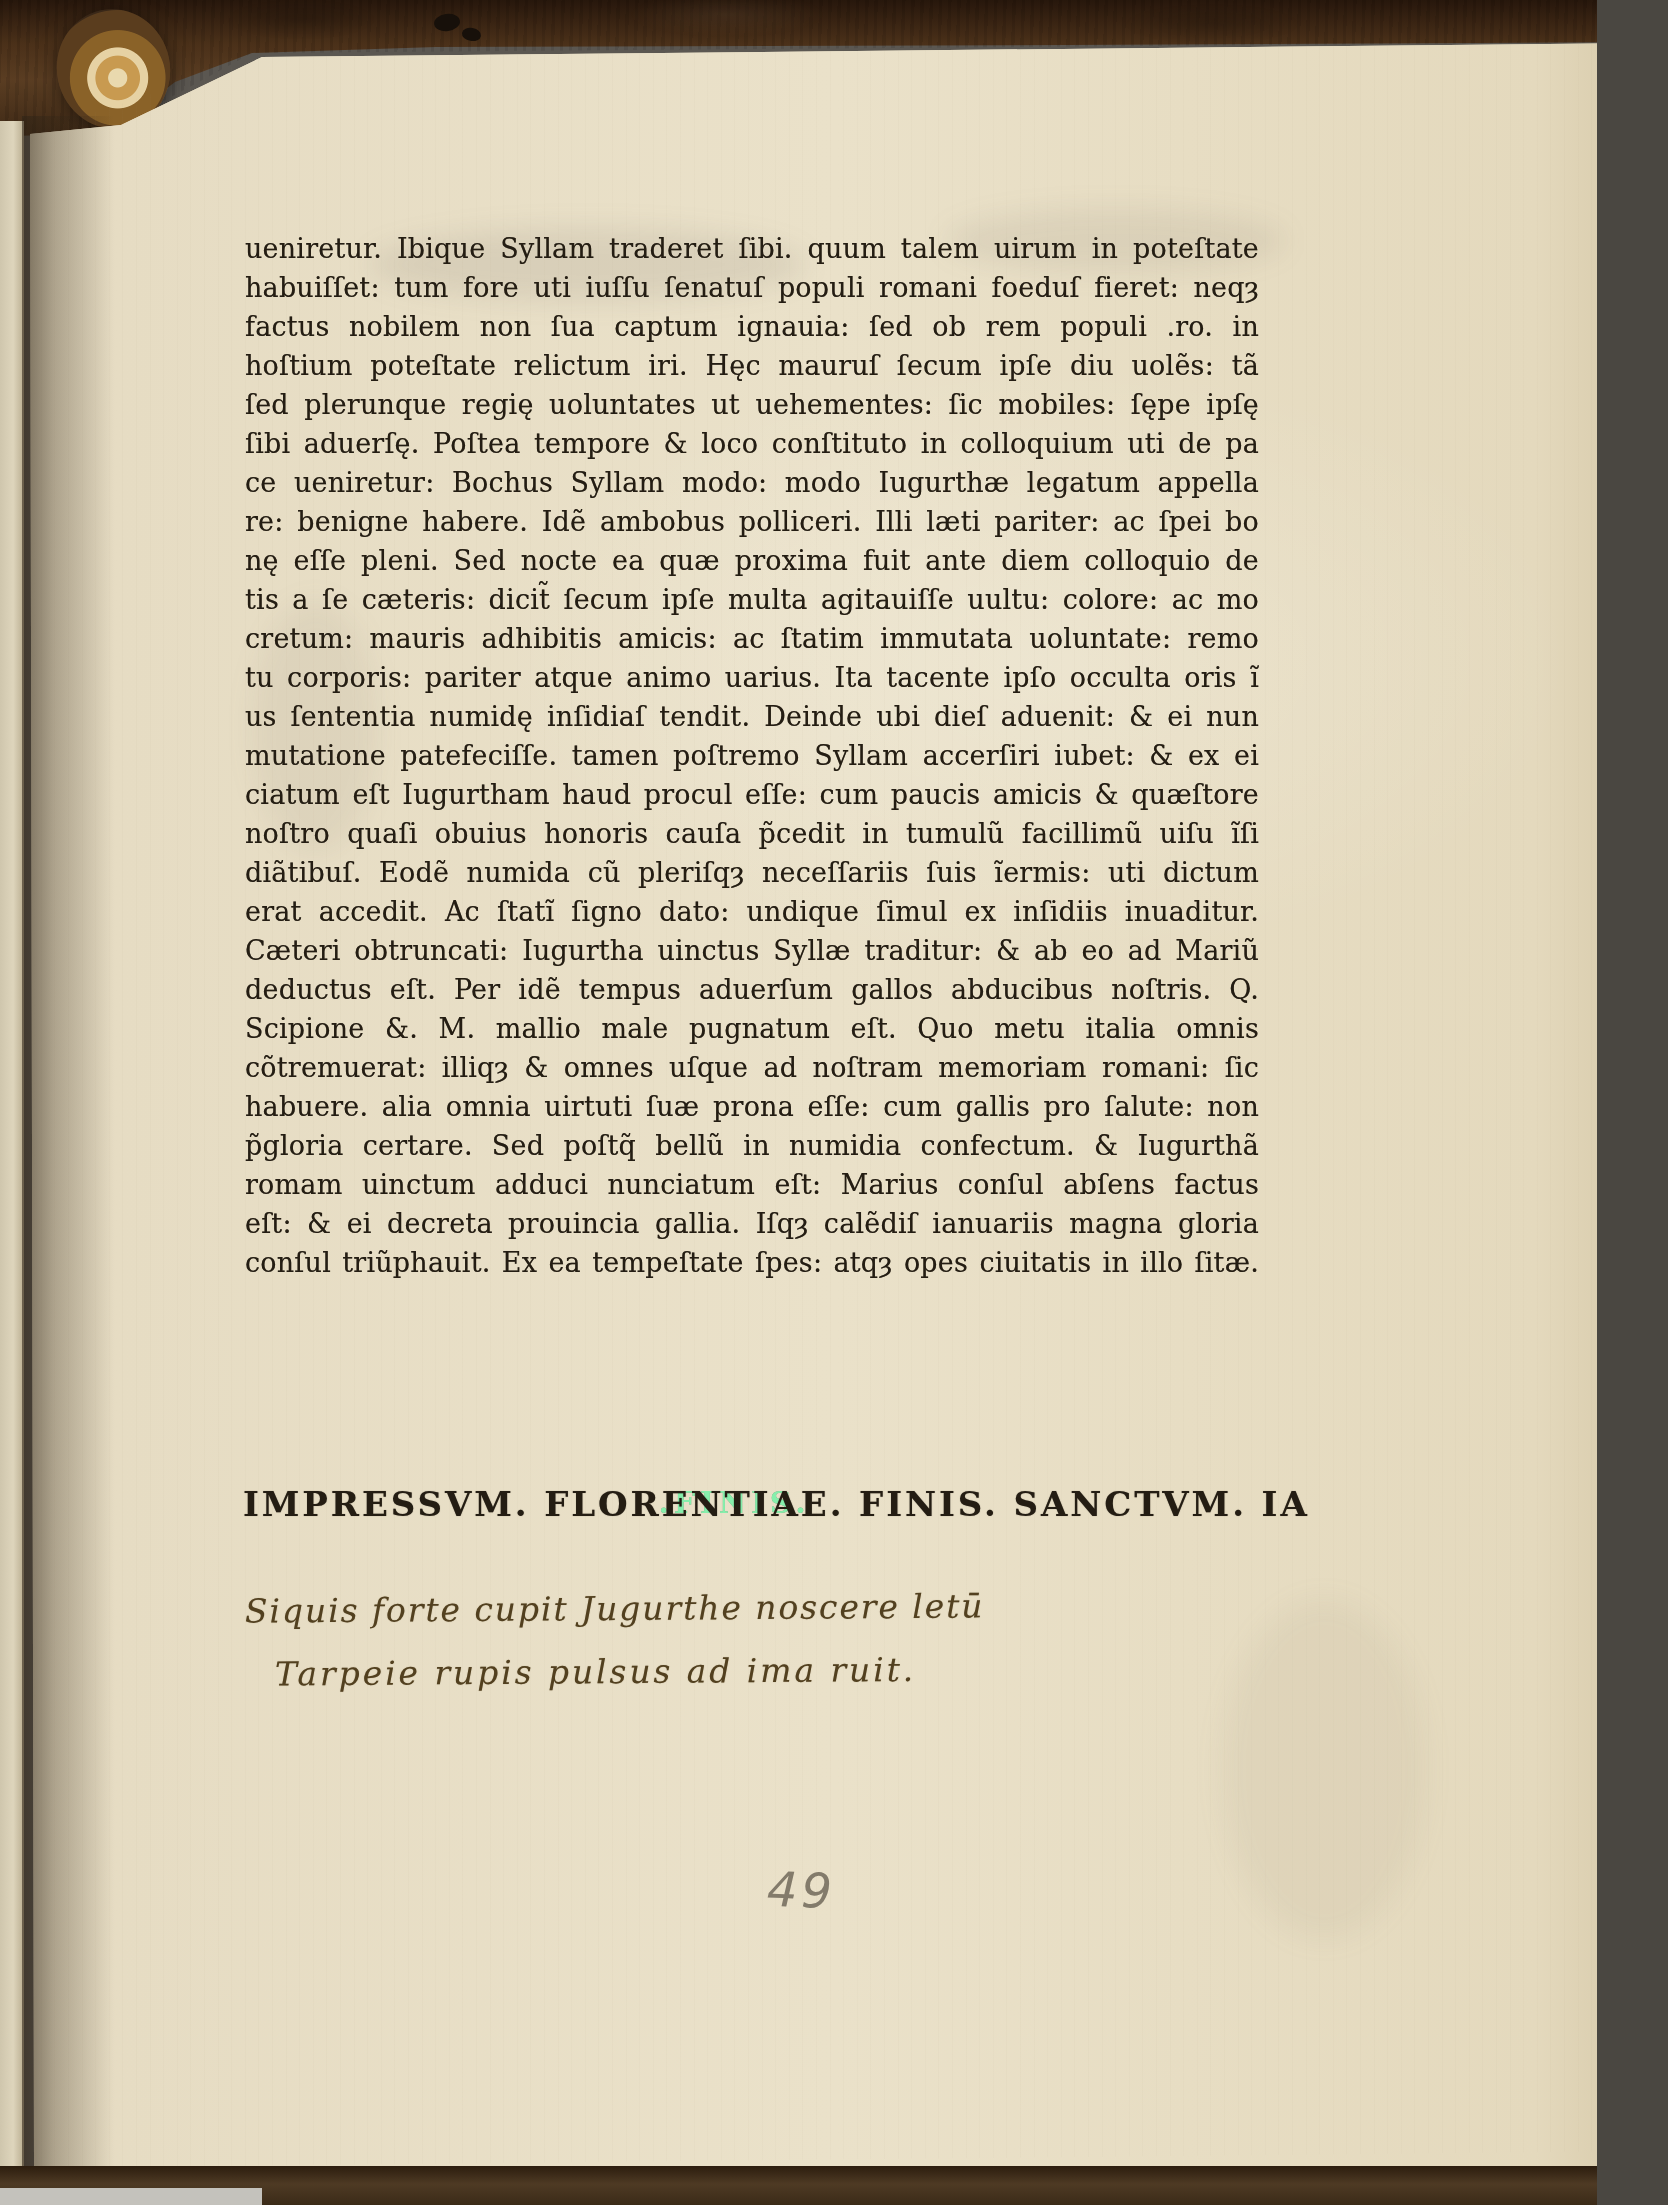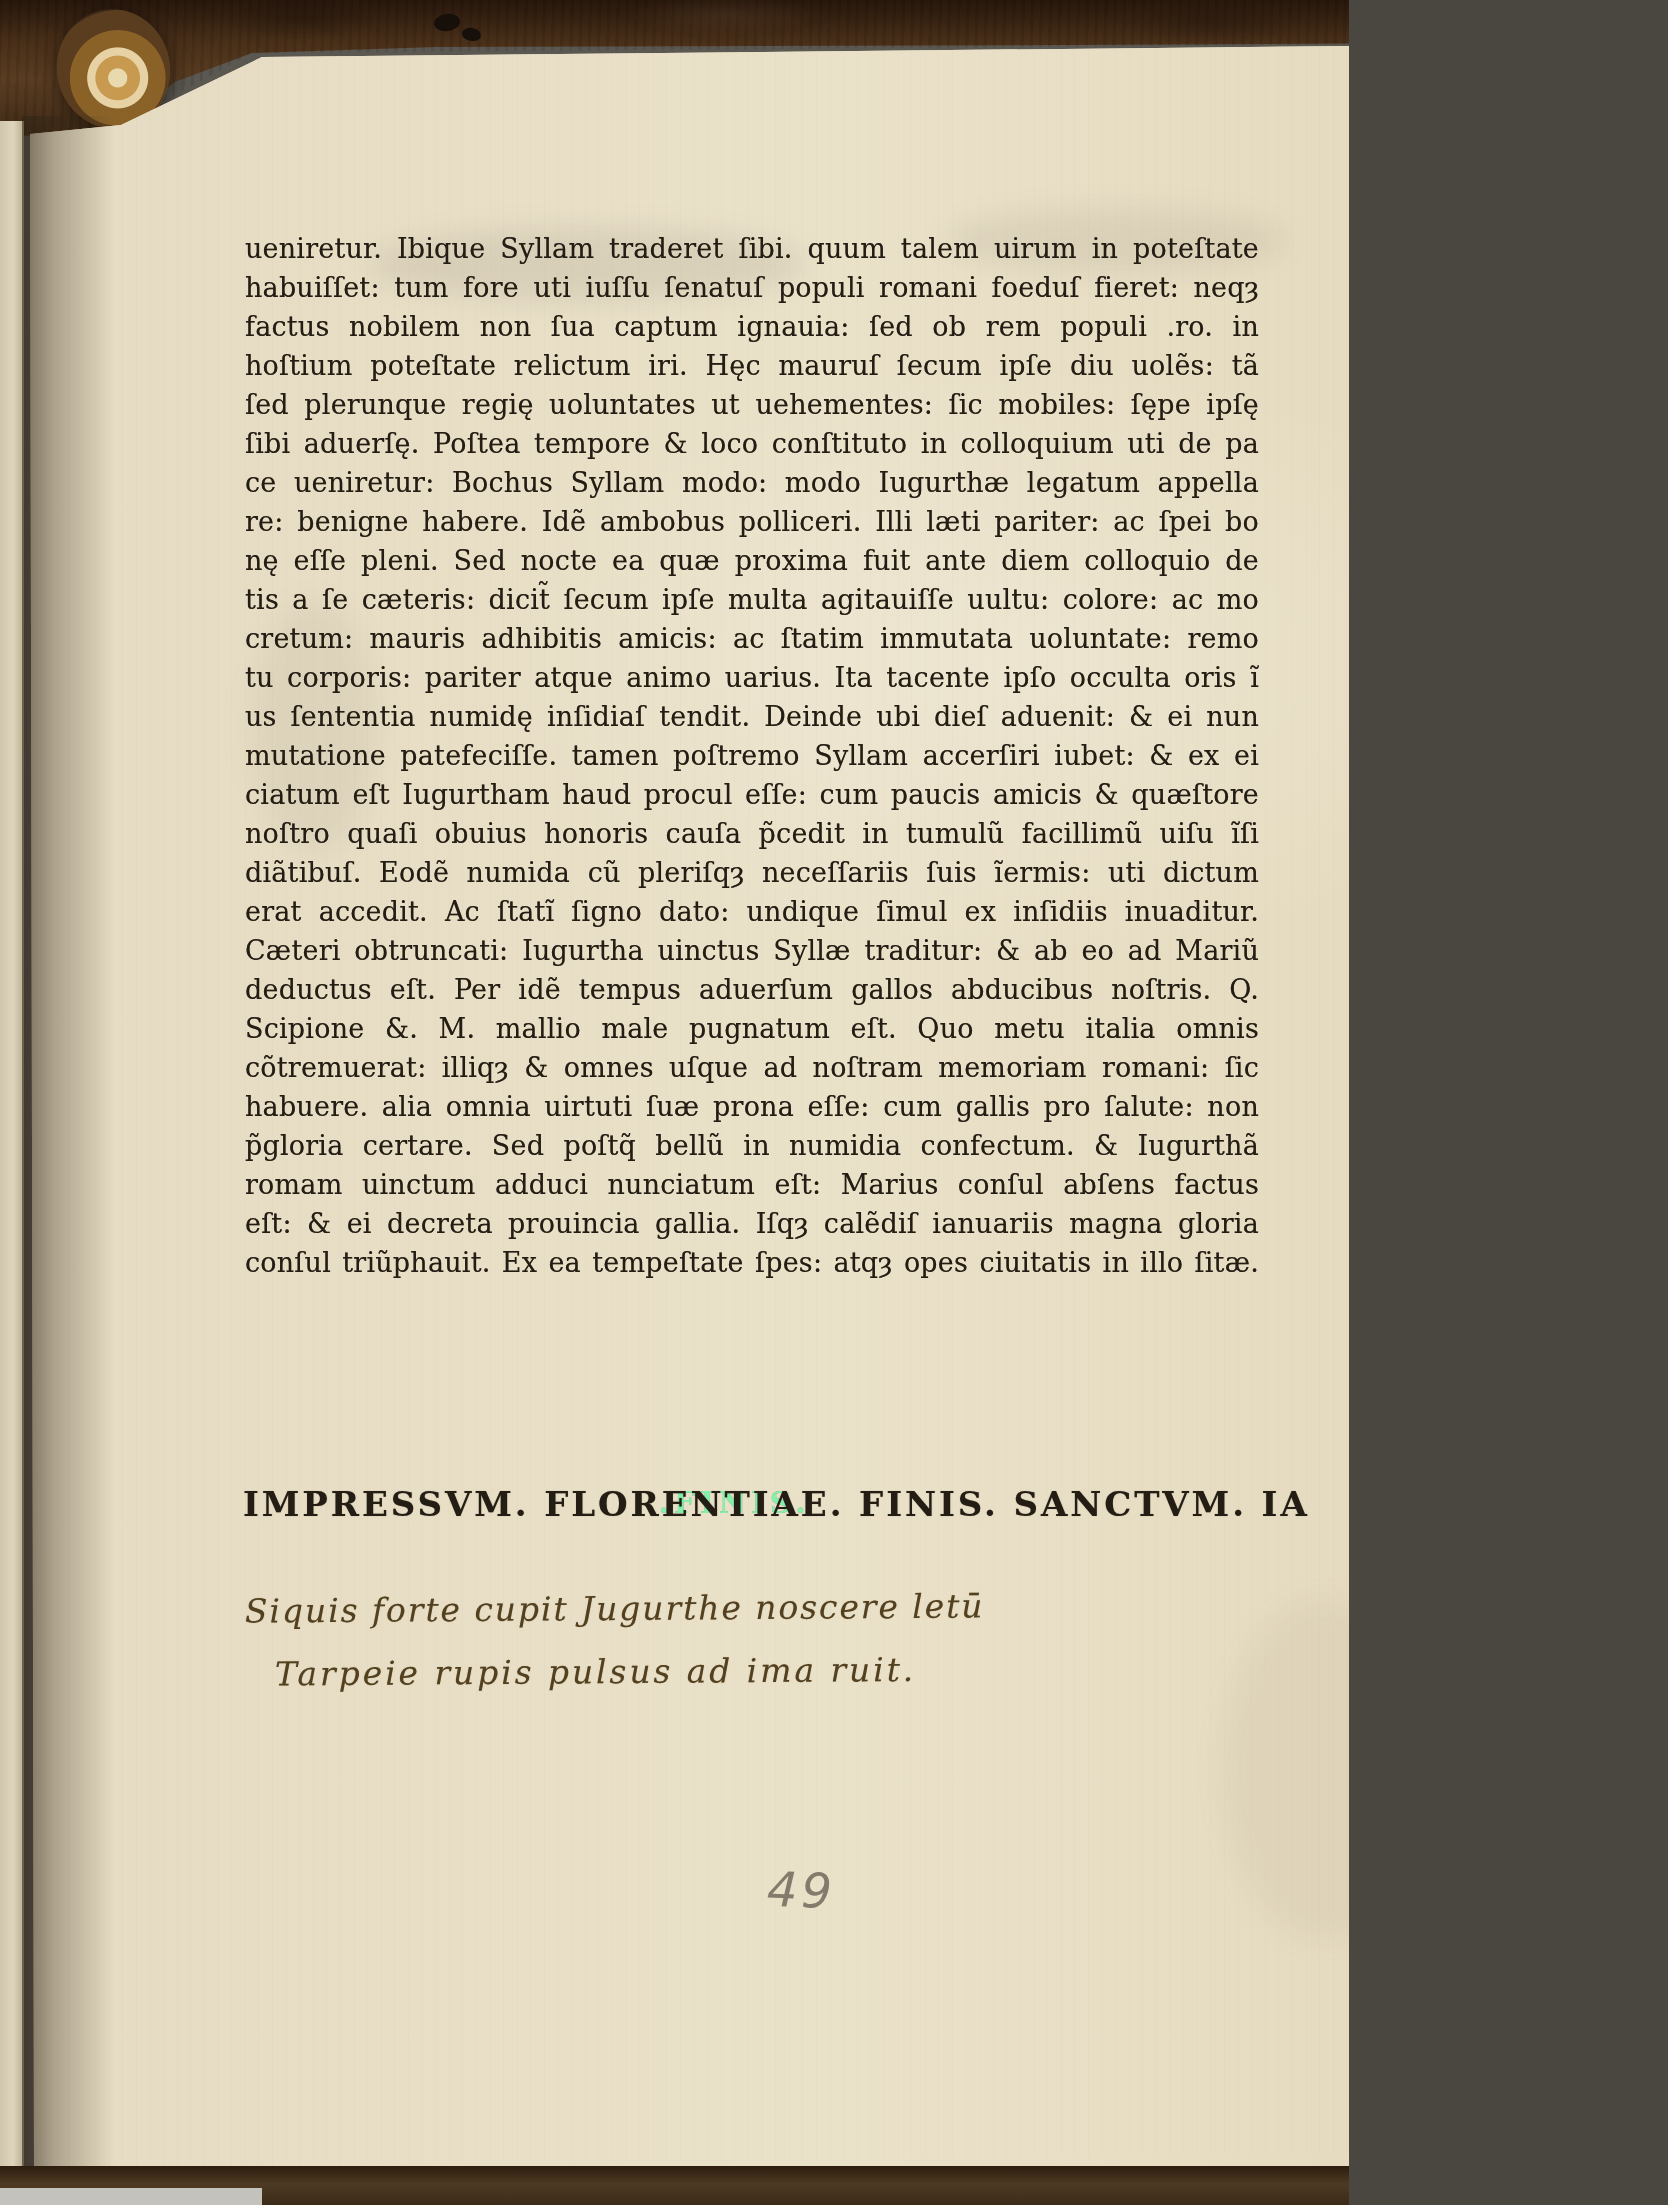--- a/index.html
+++ b/index.html
@@ -1,17 +1,17 @@
 <!DOCTYPE html>
 <html style="font-size:7.8px"><head>
 <meta charset="utf-8">
 <style>
   html,body{margin:0;padding:0;background:#4a4741;}
   #scan{
-    position:relative;width:1349px;height:2205px;overflow:hidden;
+    position:relative;width:1597px;height:2205px;overflow:hidden;
     background:#5b5751;
     font-family:"DejaVu Serif","Liberation Serif",serif;
   }
   
   .leather-top{
     position:absolute;left:0;top:0;width:1669px;height:145px;
     background:linear-gradient(180deg,#27170c 0%,#4a3019 30%,#5a3d22 55%,#3a2614 100%);
     clip-path:polygon(0 0,1669px 0,1669px 42px,1067px 45px,436px 47px,252px 53px,175px 82px,116px 127px,58px 134px,0 137px);
   }
   .leather-texture{

